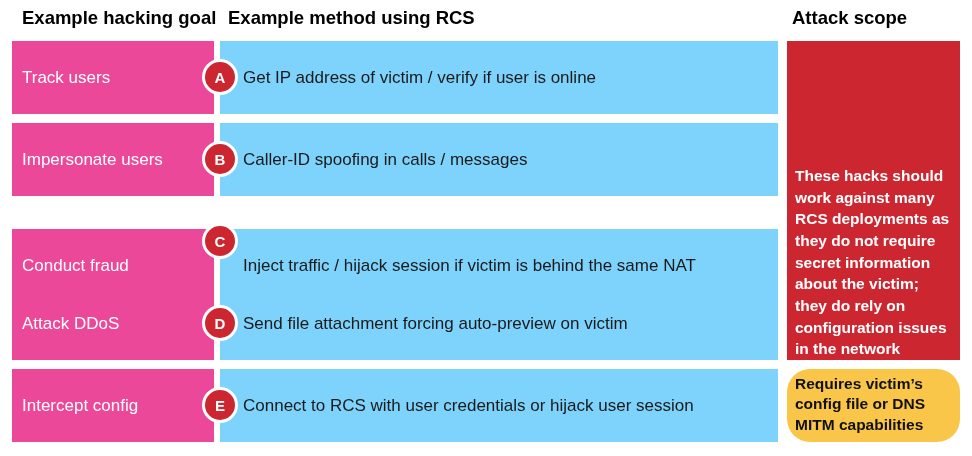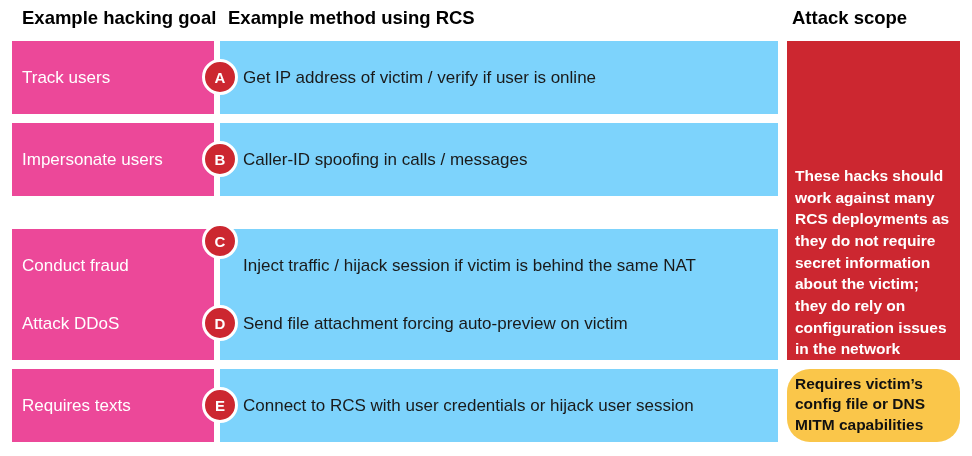--- a/index.html
+++ b/index.html
@@ -104,21 +104,21 @@
   <div class="badge b2">B</div>
 
   <div class="goal-box r3">Conduct fraud</div>
   <div class="method-box r3">Inject traffic / hijack session if victim is behind the same NAT</div>
   <div class="badge b3">C</div>
 
   <div class="goal-box r4">Attack DDoS</div>
   <div class="method-box r4">Send file attachment forcing auto-preview on victim</div>
   <div class="badge b4">D</div>
 
-  <div class="goal-box r5">Requires texts</div>
+  <div class="goal-box r5">Intercept config</div>
   <div class="method-box r5">Connect to RCS with user credentials or hijack user session</div>
   <div class="badge b5">E</div>
 
   <div class="scope-main">
     <span>These hacks should work against many RCS deployments as they do not require secret information about the victim; they do rely on configuration issues in the network</span>
   </div>
   <div class="scope-exception">Requires victim’s config file or DNS MITM capabilities</div>
 
 </div>
 

